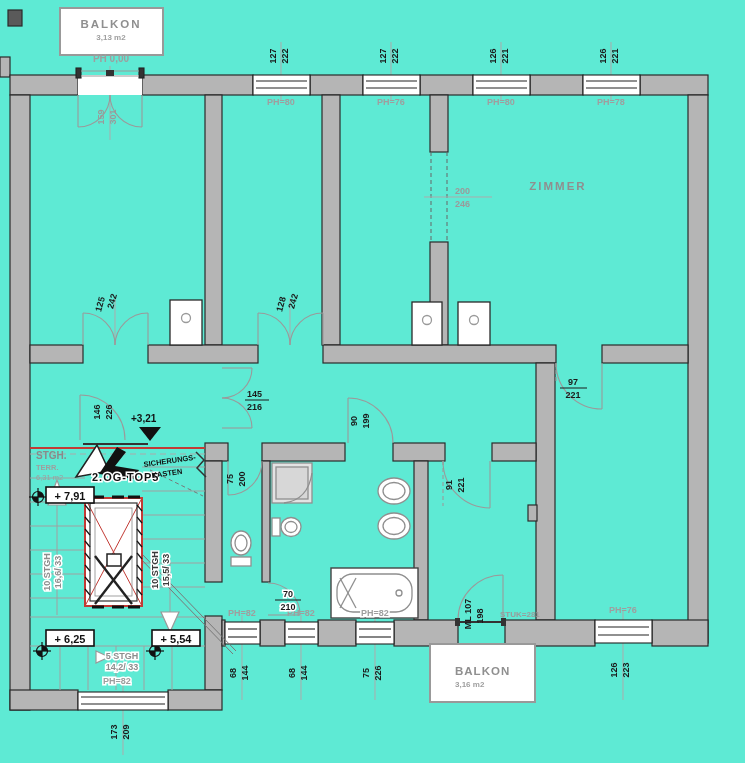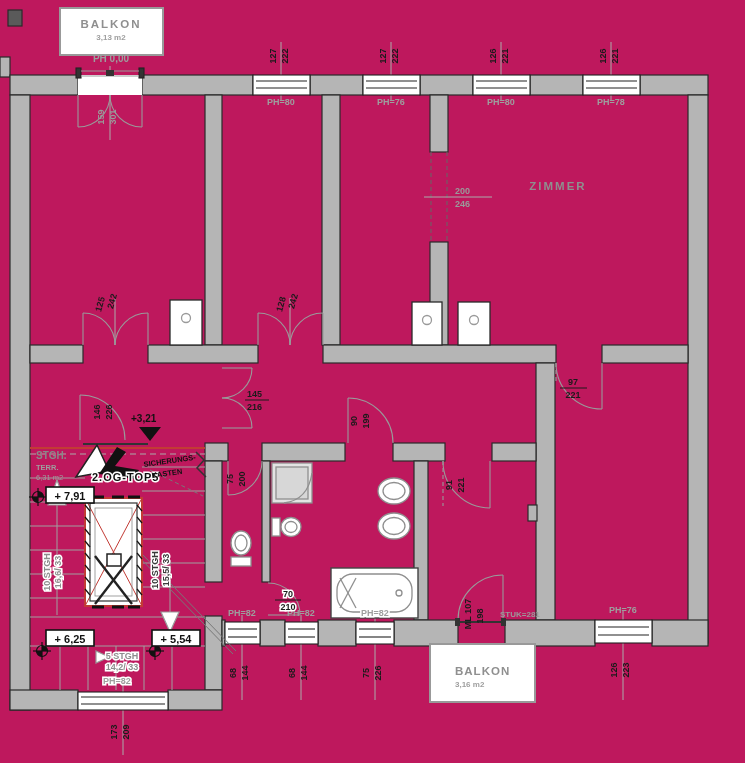--- a/index.html
+++ b/index.html
@@ -1,16 +1,16 @@
 <!DOCTYPE html>
 <html><head>
 <meta charset="utf-8">
 <style>
   html,body{margin:0;padding:0;background:#ffffff;}
-  .plan-wrap{width:745px;height:763px;background:#be185d;position:relative;font-family:"Liberation Sans",sans-serif;}
+  .plan-wrap{width:745px;height:763px;background:#5eead4;position:relative;font-family:"Liberation Sans",sans-serif;}
   svg{display:block;}
   text{font-family:"Liberation Sans",sans-serif;}
   .dim{font-size:9px;font-weight:bold;fill:#1b1b1b;}
   .dimg{font-size:9px;font-weight:bold;fill:#9a9a9a;}
   .ph{font-size:9px;fill:#9e9e9e;font-weight:bold;}
   .room{font-size:11.5px;font-weight:bold;fill:#8f8f8f;letter-spacing:2px;}
   .room-s{font-size:8px;fill:#9e9e9e;font-weight:bold;}
   .lvl{font-size:11px;font-weight:bold;fill:#111;}
   .note{font-size:7.5px;font-weight:bold;fill:#111;}
   .big{font-size:11px;font-weight:bold;fill:#111;letter-spacing:1px;}

